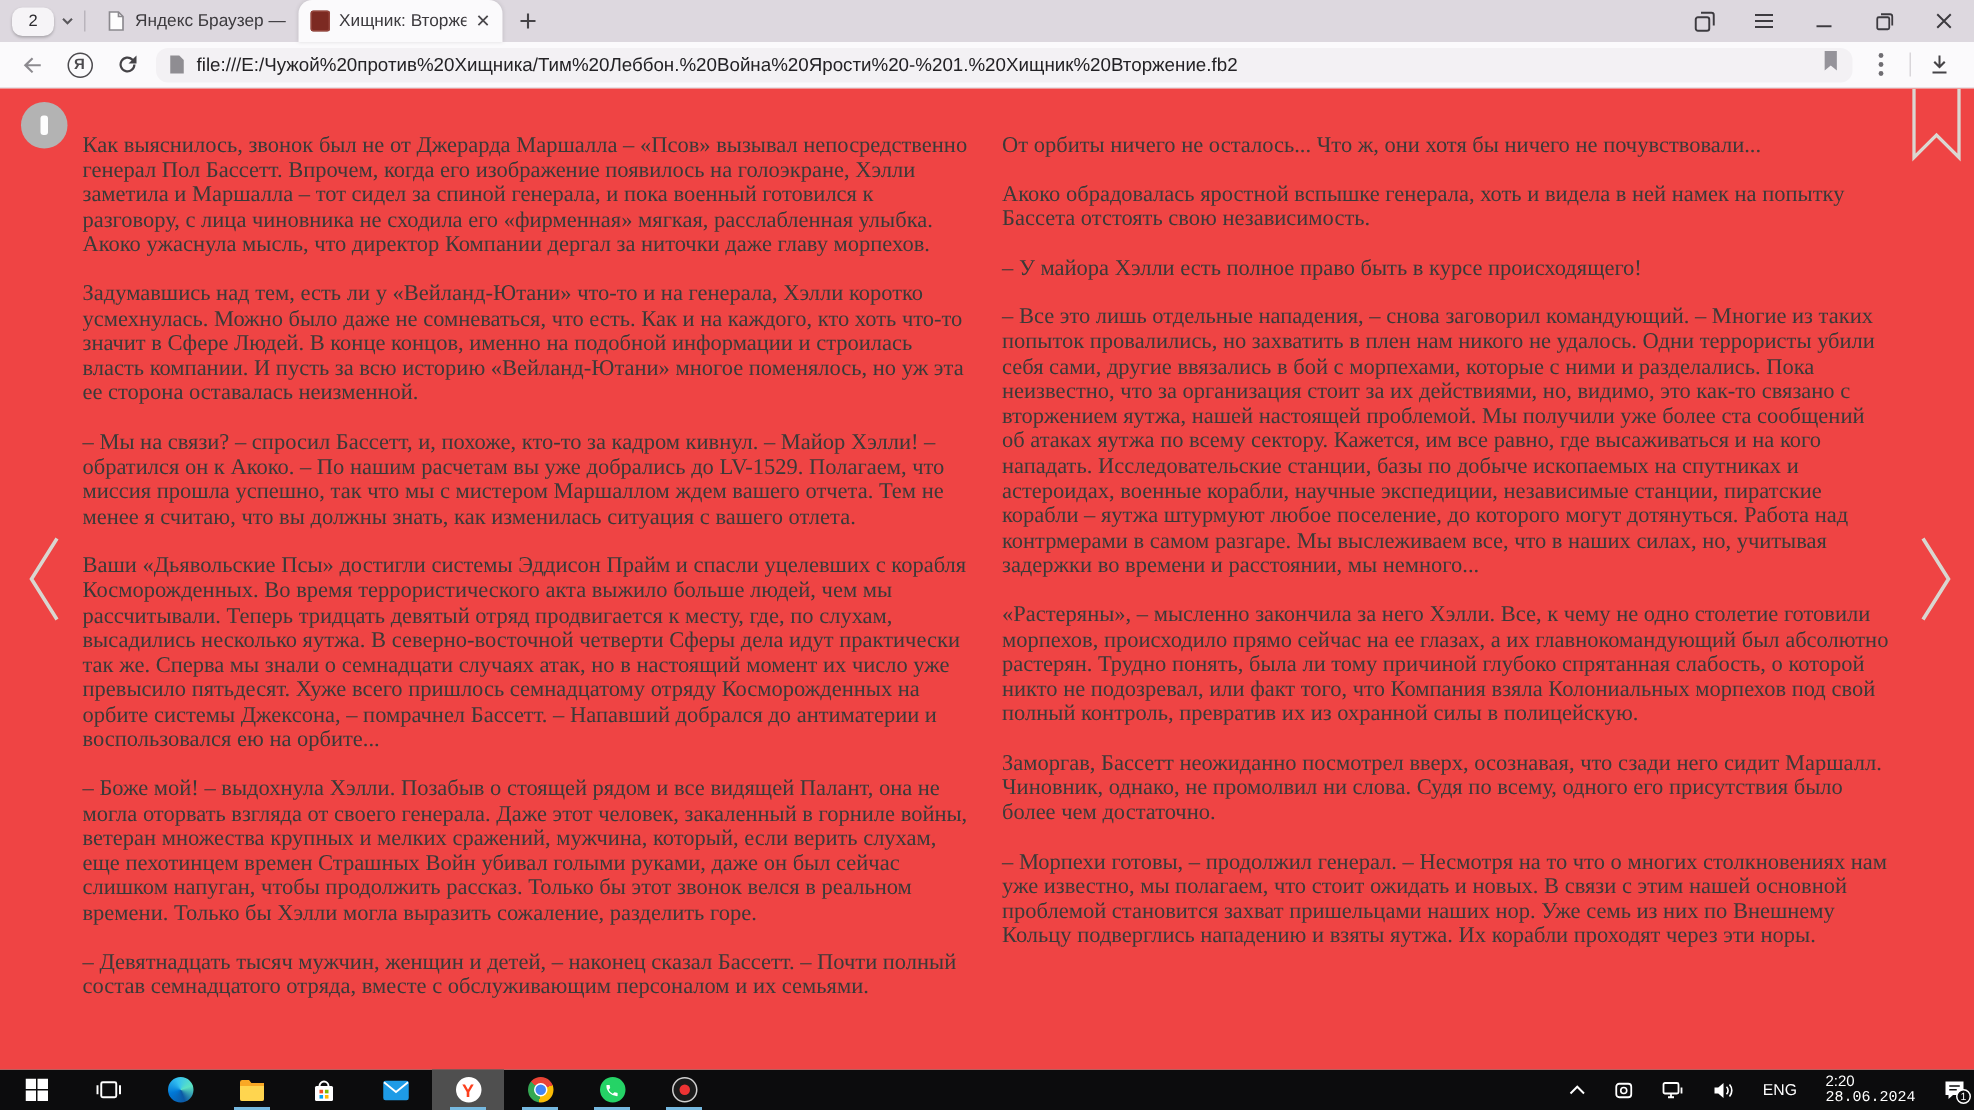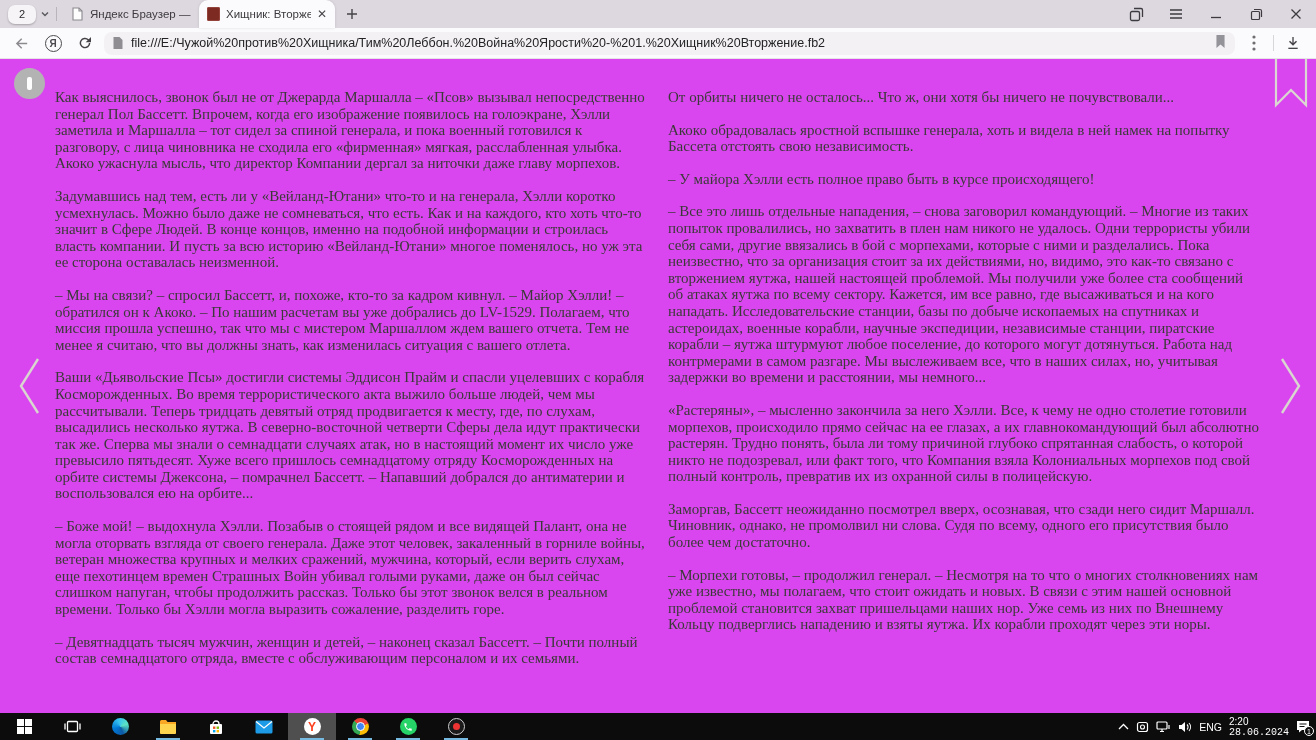--- a/index.html
+++ b/index.html
@@ -30,21 +30,21 @@
   .tool-btn { width:26px; height:24px; display:flex; align-items:center; justify-content:center; }
   .ya-circle { width:17px; height:17px; border:1.4px solid #4c4a4e; border-radius:50%; display:flex; align-items:center;
                justify-content:center; font-size:10px; color:#4c4a4e; font-weight:bold; }
   .addressbar { flex:1; height:23px; background:#f3f1f4; border-radius:8px; display:flex; align-items:center;
                 padding:0 8px; gap:7px; }
   .url { flex:1; font-size:12.5px; color:#232225; white-space:nowrap; overflow:hidden; }
   .ab-right { display:flex; align-items:center; gap:2px; }
   .v-divider { width:1px; height:16px; background:#d9d6da; margin:0 4px; }
 
   
-  .reader { position:relative; height:654px; background:#d946ef; overflow:hidden; }
+  .reader { position:relative; height:654px; background:#ef4444; overflow:hidden; }
   .reader-menu { position:absolute; left:14px; top:9px; width:31px; height:31px; border-radius:50%;
                  background:#b3b3b3; display:flex; align-items:center; justify-content:center; }
   .reader-menu .bar { width:5px; height:13px; background:#fdfdfd; border-radius:2px; }
   .ribbon { position:absolute; right:8px; top:0; }
   .nav-chev { position:absolute; top:296px; }
   .nav-chev.left { left:16px; } .nav-chev.right { right:12px; }
   .columns { display:flex; gap:22px; padding:30px 57px 0 55px; }
   .col { width:591px; font-family:"Liberation Serif","DejaVu Serif",serif; font-size:15px; line-height:16.6px;
          color:#3b3a38; }
   .col p { margin:16px 0; }
@@ -57,21 +57,21 @@
   .app-slot.active-app { background:#4f4f4f; }
   .app-slot .underline { position:absolute; bottom:0; left:12px; width:24px; height:2px; background:#76b9e0; }
   .circle-ico { width:17px; height:17px; border-radius:50%; display:flex; align-items:center; justify-content:center; }
   .edge-ico { background:conic-gradient(from 160deg,#0c59a4,#0078d7,#35c1f1,#5ce3c2,#0c59a4); }
   .yandex-ico { background:#fff; color:#fc3f1d; font-size:12px; font-weight:bold; font-family:"Liberation Sans",sans-serif; }
   .chrome-ico { background:conic-gradient(from -50deg,#ea4335 0 33%,#fbbc05 0 66%,#34a853 0 100%); position:relative; }
   .chrome-ico::after { content:""; width:7px; height:7px; border-radius:50%; background:#4285f4; border:1.5px solid #fff; }
   .wa-ico { background:#25d366; }
   .rec-ico { background:#1b1b1b; border:1.5px solid #cfcfcf; }
   .rec-ico::after { content:""; width:7px; height:7px; border-radius:50%; background:#e33; }
-  .tb-right { margin-left:auto; display:flex; align-items:center; gap:7px; padding-right:6px; }
+  .tb-right { margin-left:auto; display:flex; align-items:center; gap:19px; padding-right:6px; }
   .tray-ico { display:flex; align-items:center; justify-content:center; }
   .lang { font-size:10.5px; }
   .clock { font-size:10px; line-height:11px; text-align:left; }
   .notif { position:relative; display:flex; align-items:center; }
   .notif .badge { position:absolute; right:-4px; bottom:-3px; width:10px; height:10px; border:1px solid #fff;
                   border-radius:50%; background:#0c0c0d; font-size:7px; display:flex; align-items:center; justify-content:center; }
 </style>
 </head>
 <body>
 

